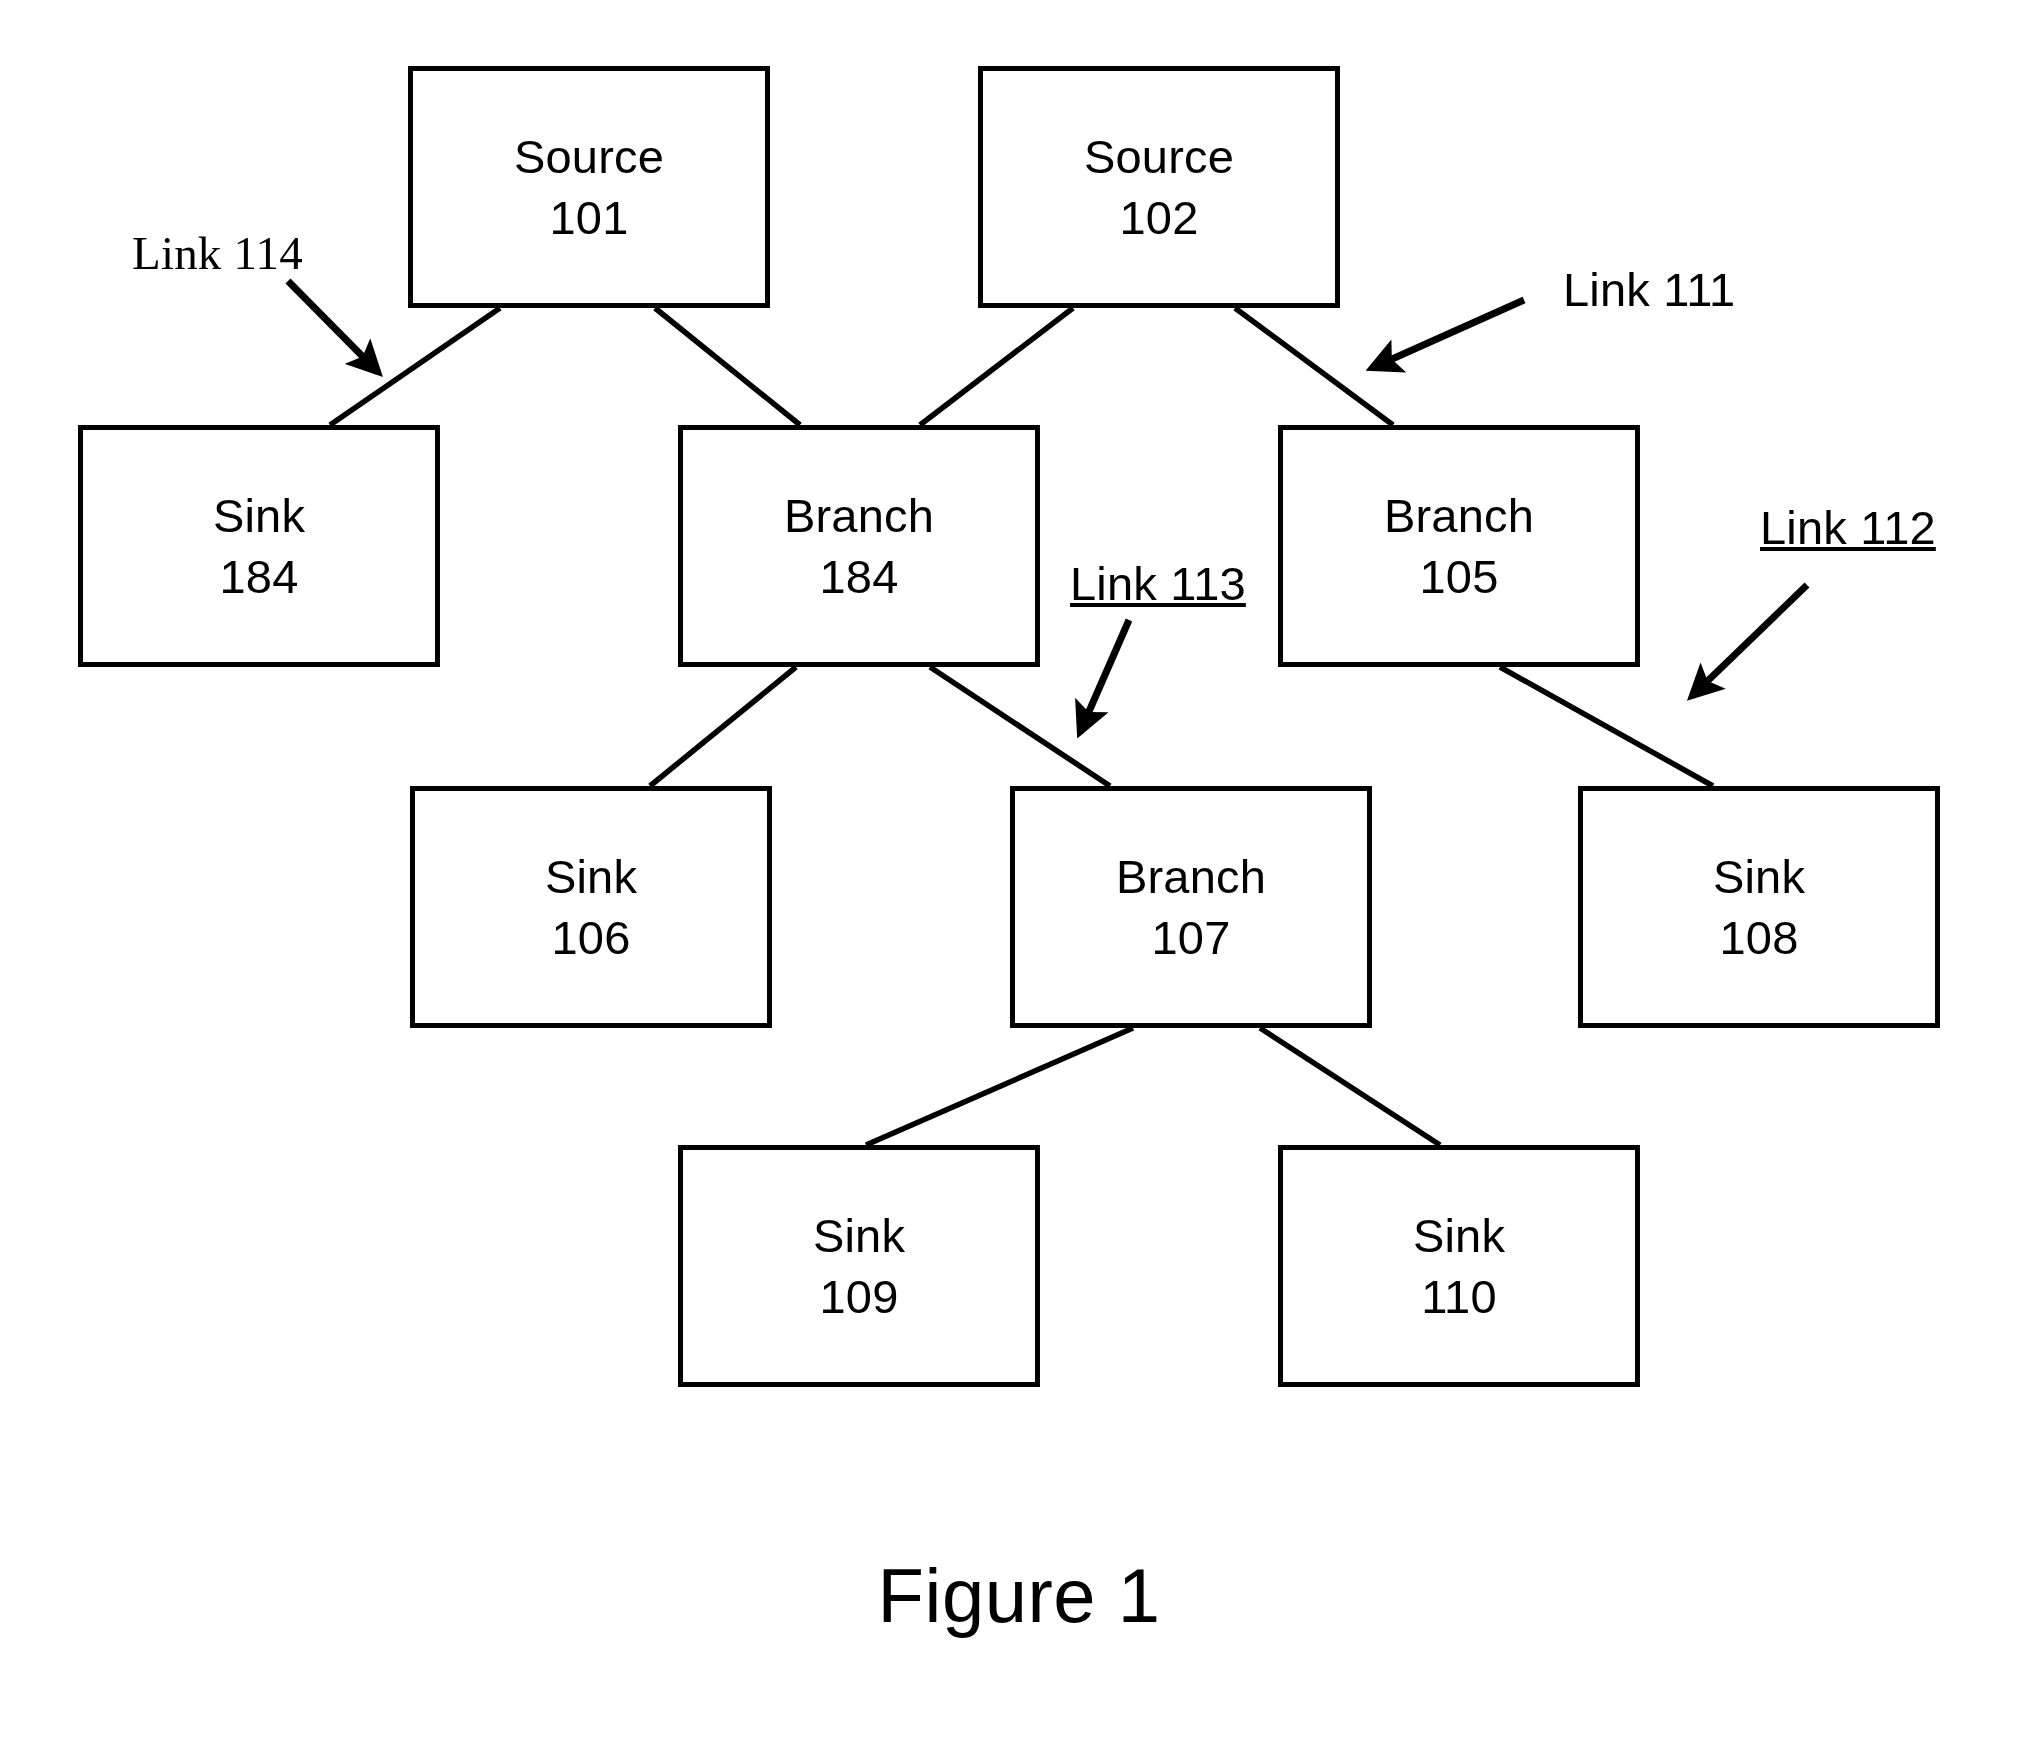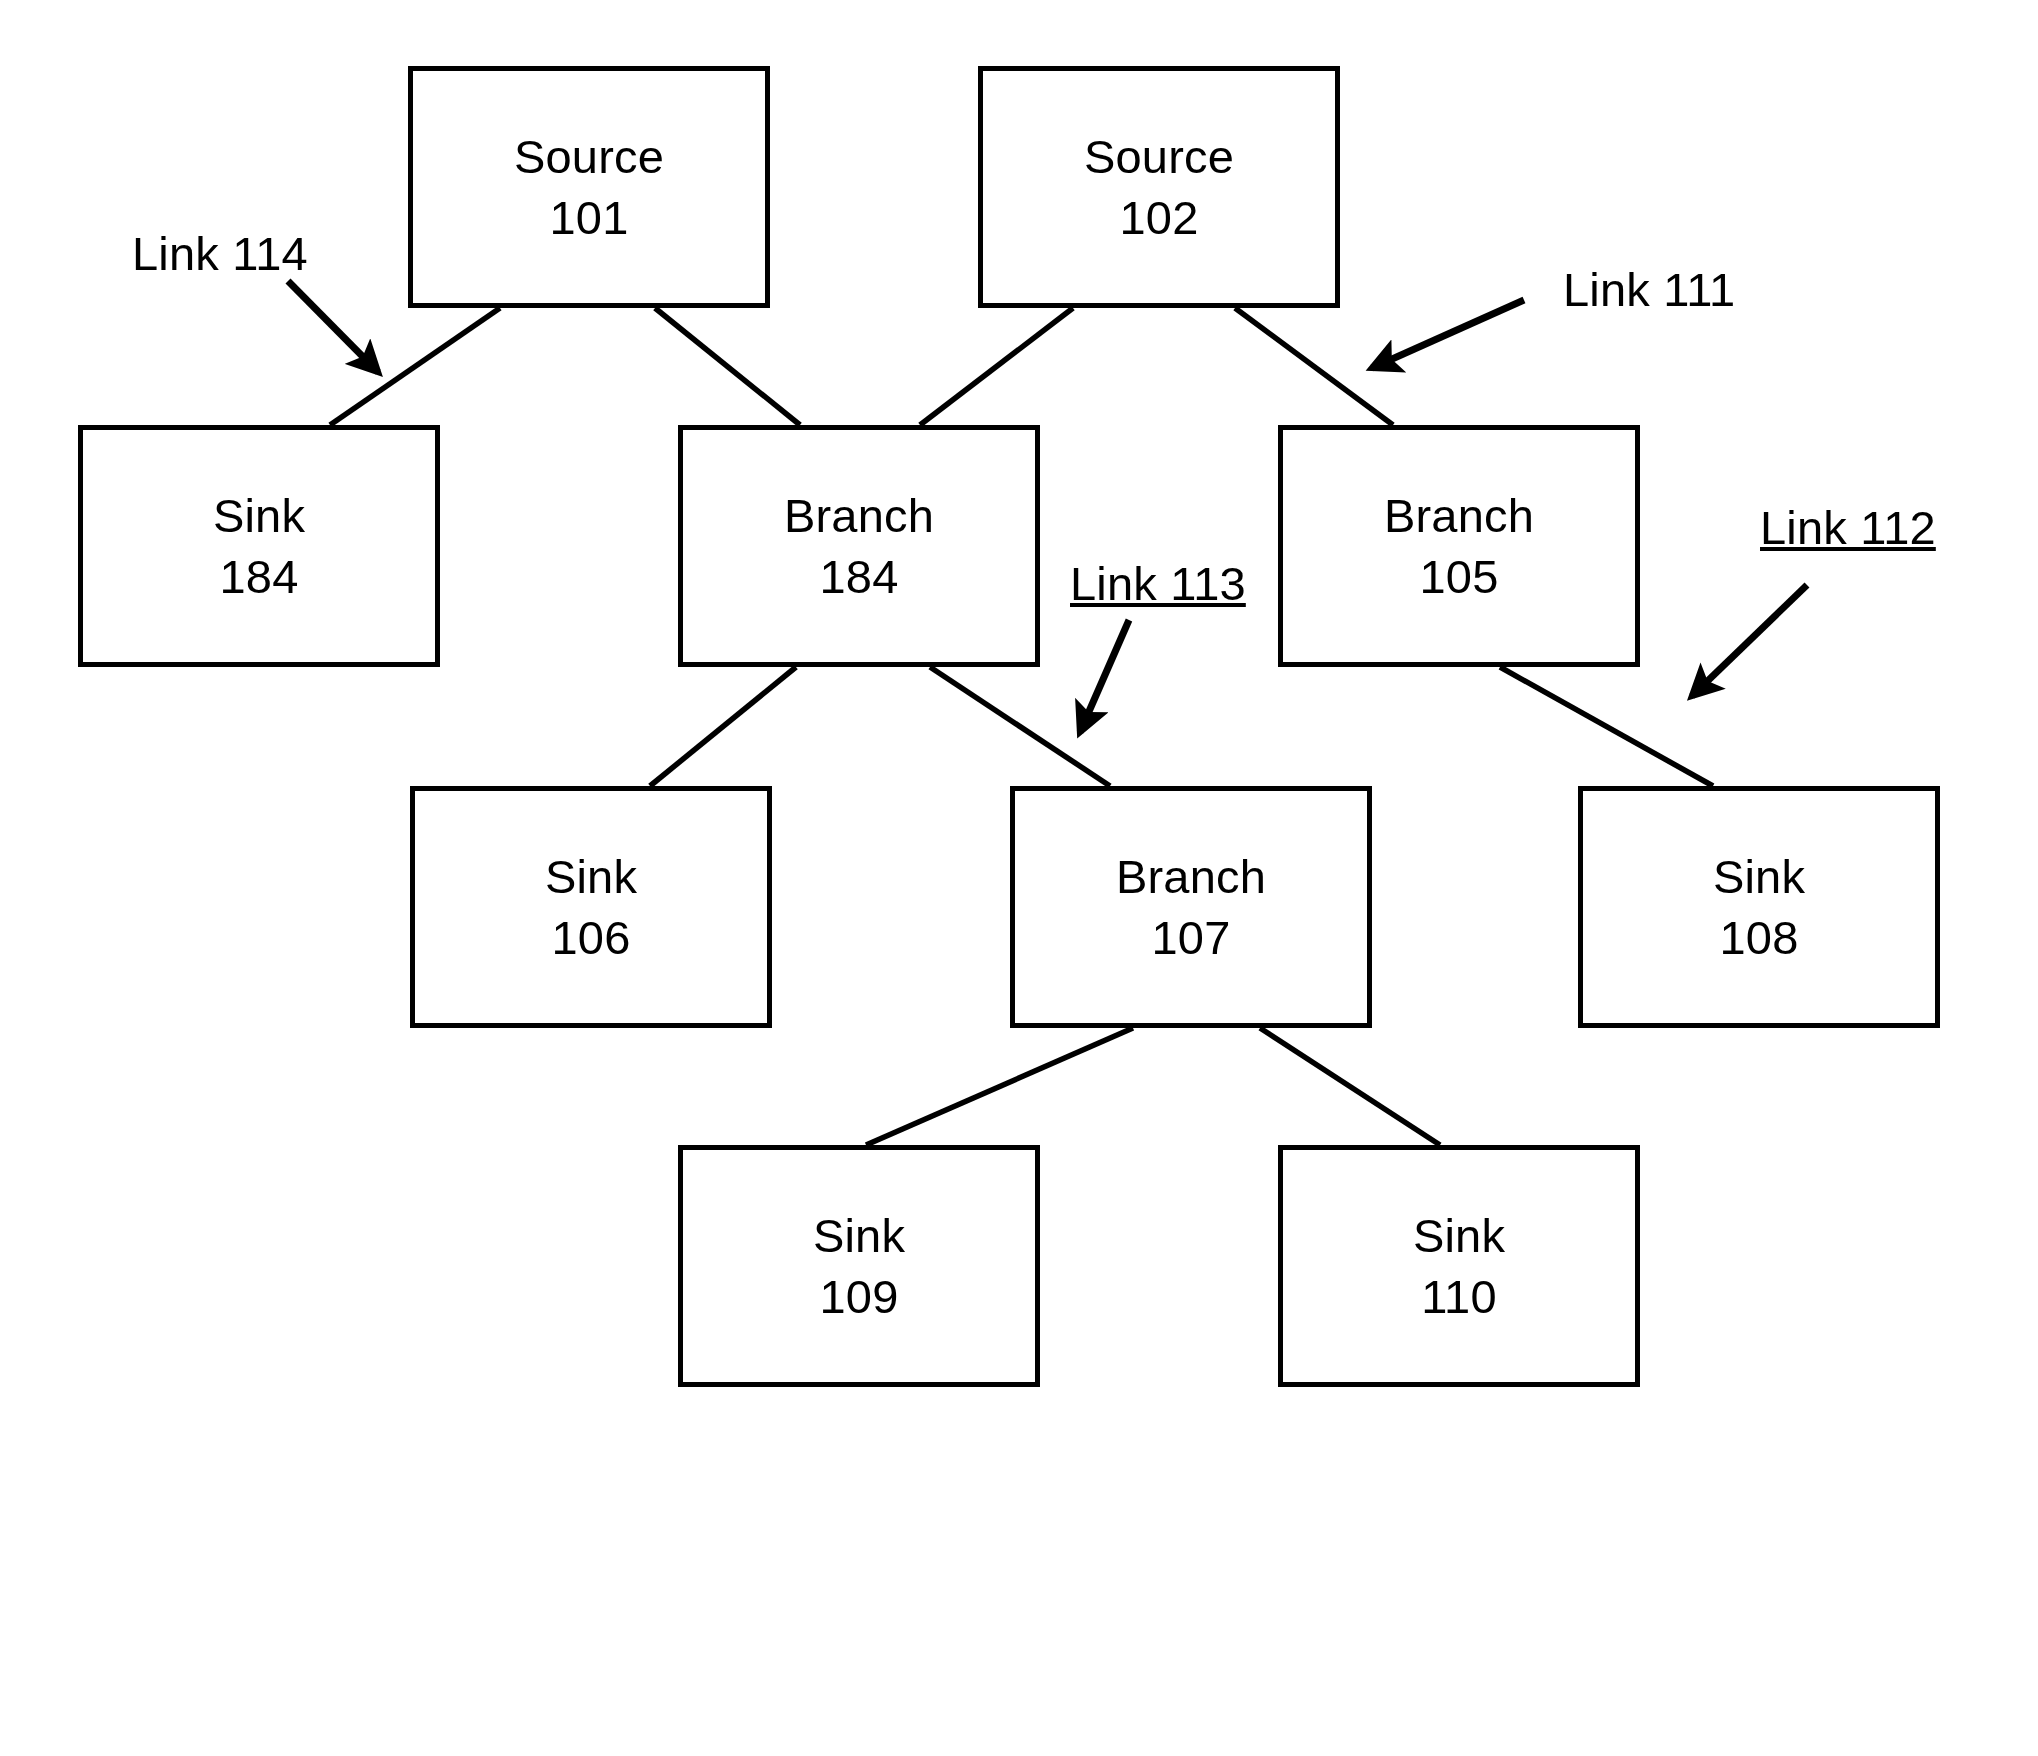--- a/index.html
+++ b/index.html
@@ -125,20 +125,21 @@
       <div class="node-box" style="left: 678px; top: 1145px; width: 362px; height: 242px;">
         <div class="node-line">Sink</div>
         <div class="node-line">109</div>
       </div>
       <div class="node-box" style="left: 1278px; top: 1145px; width: 362px; height: 242px;">
         <div class="node-line">Sink</div>
         <div class="node-line">110</div>
       </div>
     </div>
   <div id="annotation-layer">
-      <div class="link-label" style="left: 132px; top: 226px;">Link 114</div>
+      <div class="link-label" style="left: 132px; top: 226px; font-family: Liberation Serif, serif;">Link 114</div>
       <div class="link-label" style="left: 1555px; top: 262px; margin-left: 8px;">Link 111</div>
       <div class="link-label" style="left: 1070px; top: 556px; text-decoration: underline;">Link 113</div>
       <div class="link-label" style="left: 1760px; top: 500px; text-decoration: underline;">Link 112</div>
     </div>
 
+  <div id="figure-caption">Figure 1</div>
 
 </div>
 
 </body></html>

